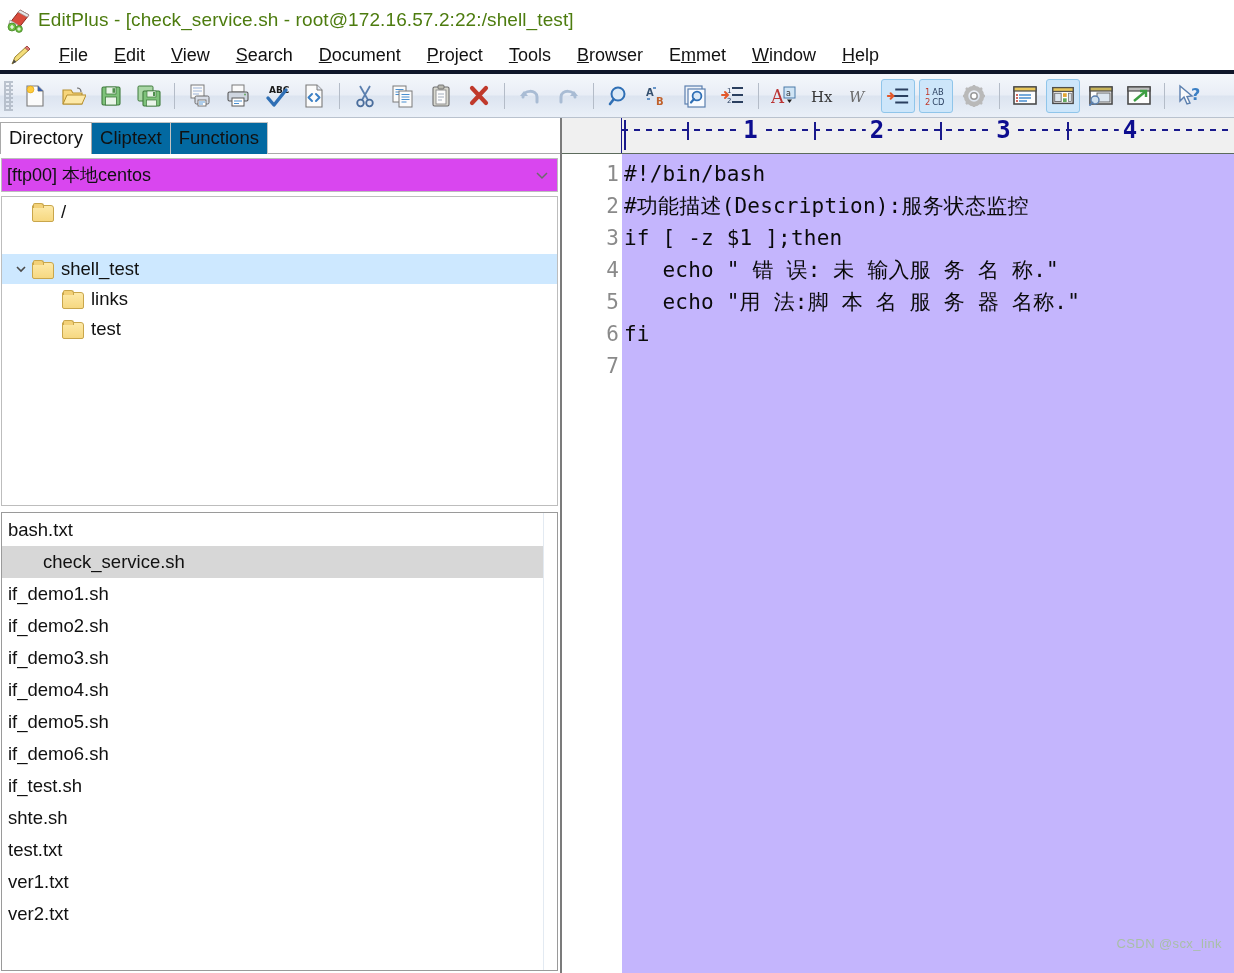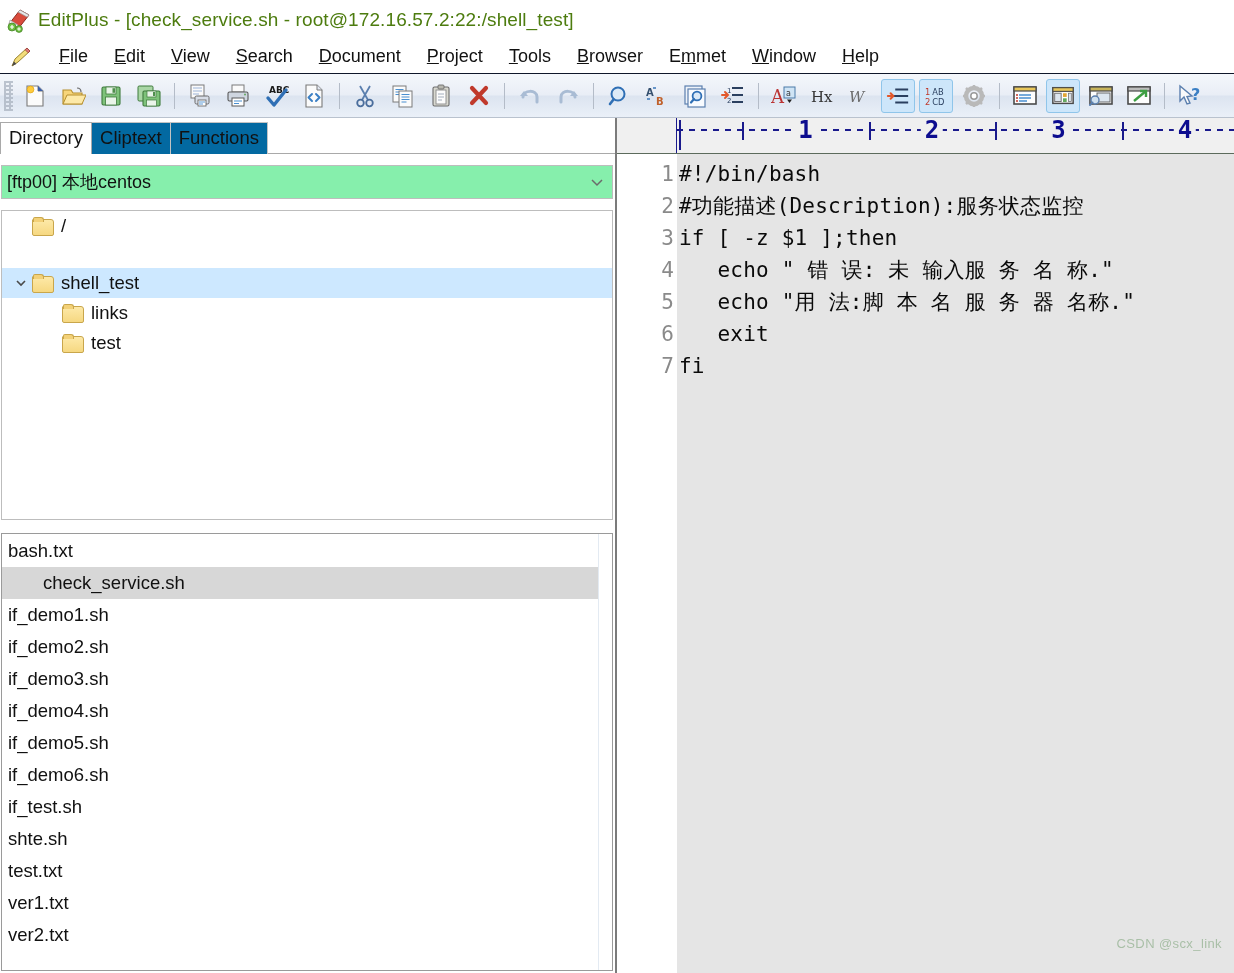--- a/index.html
+++ b/index.html
@@ -33,21 +33,21 @@
     letter-spacing: 0.1px;
   }
 
   
   #menubar {
     height: 34px;
     background: #ffffff;
     display: flex;
     align-items: center;
     padding-left: 8px;
-    border-bottom: 1px solid #0f172a;
+    border-bottom: 4px solid #0f172a;
   }
   #menubar .menu-pencil {
     width: 26px; height: 26px;
     margin-right: 12px;
     position: relative;
     flex: 0 0 auto;
   }
   .menu-item {
     font-size: 18px;
     color: #111;
@@ -95,26 +95,25 @@
     flex: 0 0 auto;
   }
 
   
   #main {
     display: flex;
     height: 855px;
     width: 1234px;
   }
   #sidebar {
-    width: 617px;
+    width: 562px;
     display: flex;
     flex-direction: column;
     background: #ffffff;
     border-right: 2px solid #7b7b7b;
-    gap: 7px;
   }
   #editorwrap {
     flex: 1 1 auto;
     display: flex;
     flex-direction: column;
     background: #ffffff;
   }
 
   
   #sb-tabs {
@@ -141,21 +140,21 @@
     background: #ffffff;
     border-color: #a9a9a9;
     z-index: 2;
   }
 
   
   #sb-combo {
     height: 34px;
     margin: 4px 2px 4px 1px;
     border: 1px solid #bdbdbd;
-    background: #86efac;
+    background: #d946ef;
     display: flex;
     align-items: center;
     padding: 0 4px 0 5px;
   }
   #sb-combo .cb-text {
     flex: 1 1 auto;
     font-size: 18px;
     color: #111;
     white-space: nowrap;
     overflow: hidden;
@@ -331,21 +330,21 @@
     content: "";
     position: absolute;
     left: 2px; top: 6px;
     width: 9px; height: 1px;
     background: #6d6d6d;
   }
   #code {
     flex: 1 1 auto;
     padding-top: 4px;
     padding-left: 2px;
-    background: #e5e5e5;
+    background: #c4b5fd;
     position: relative;
   }
   .code-line {
     height: 32px;
     line-height: 32px;
     font-size: 21px;
     color: #0a0a0a;
     white-space: pre;
     letter-spacing: 0.2px;
   }
@@ -767,19 +766,18 @@
           <div class="ln">5</div>
           <div class="ln">6</div>
           <div class="ln">7</div>
         </div>
       <div id="code">
           <div class="code-line">#!/bin/bash</div>
           <div class="code-line">#功能描述(Description):服务状态监控</div>
           <div class="code-line">if [ -z $1 ];then</div>
           <div class="code-line">   echo " 错 误: 未 输入服 务 名 称."</div>
           <div class="code-line">   echo "用 法:脚 本 名 服 务 器 名称."</div>
-          <div class="code-line">   exit</div>
           <div class="code-line">fi</div>
         </div>
       <div id="watermark">CSDN @scx_link</div>
     </div>
   </div>
 </div>
 
 </body></html>

